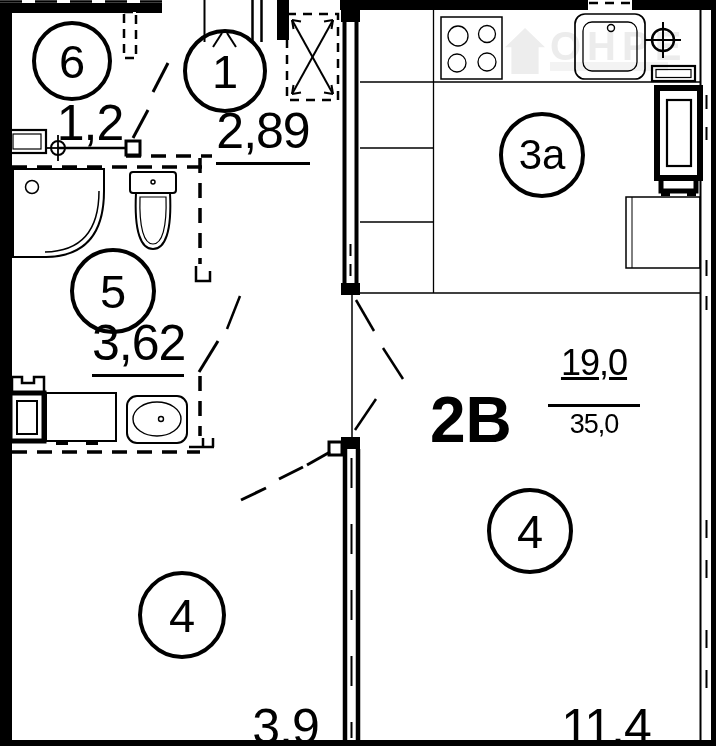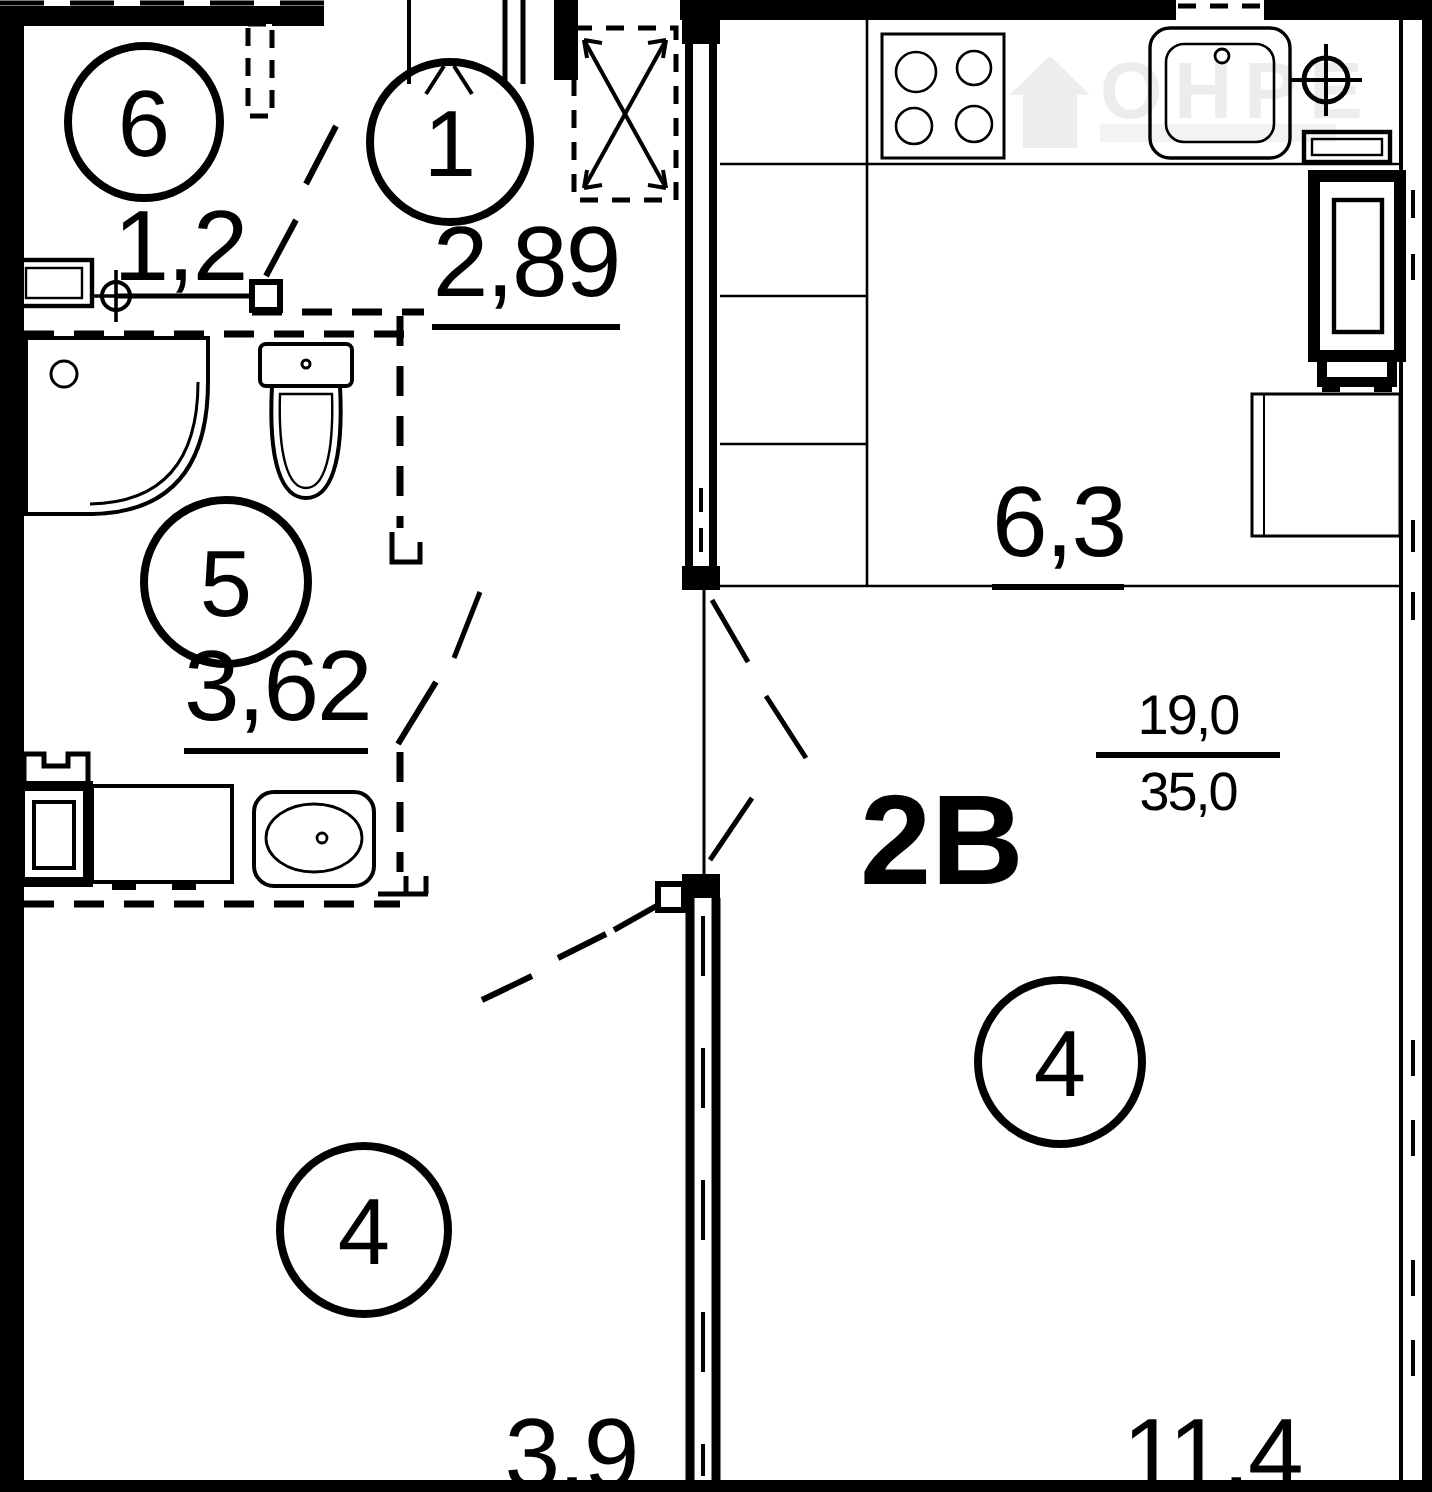--- a/index.html
+++ b/index.html
@@ -15,21 +15,21 @@
   }
   .area{
     position:absolute;z-index:2;font-size:50px;line-height:1.02;text-align:center;
     letter-spacing:-1px;
   }
   .area.u{border-bottom:3px solid #000;padding-bottom:5px;}
   .type-label{
     position:absolute;z-index:2;font-size:64px;font-weight:bold;letter-spacing:0;margin-top:31px;
   }
   .fraction{position:absolute;z-index:2;width:92px;text-align:center;}
-  .fraction .num{font-size:28px;letter-spacing:-1px;border-bottom:3px solid #000;padding-bottom:2px;}
+  .fraction .num{font-size:36px;letter-spacing:-1px;border-bottom:3px solid #000;padding-bottom:20px;text-decoration:underline;}
   .fraction .den{font-size:27px;letter-spacing:-1px;padding-top:2px;}
   .watermark{position:absolute;z-index:0;}
   .wm-house{position:absolute;left:505px;top:28px;width:40px;height:46px;background:#ededed;
     clip-path:polygon(50% 0,100% 42%,84% 42%,84% 100%,16% 100%,16% 42%,0 42%);}
   .wm-text{position:absolute;left:550px;top:24px;font-size:40px;font-weight:bold;
     color:#ececec;letter-spacing:6px;}
   .wm-sub{position:absolute;left:550px;top:62px;width:118px;height:9px;background:#f3f3f3;}
 </style>
 </head>
 <body>
@@ -227,31 +227,33 @@
 
   <div class="circle" style="left:32px;top:21px;width:72px;height:72px;">
       <span>6</span>
     </div>
   <div class="circle" style="left:183px;top:29px;width:76px;height:76px;">
       <span>1</span>
     </div>
   <div class="circle" style="left:70px;top:248px;width:78px;height:78px;">
       <span>5</span>
     </div>
+  <div class="circle" style="left:499px;top:112px;width:78px;height:78px;font-size:42px;">
+      <span>3а</span>
+    </div>
   <div class="circle" style="left:138px;top:571px;width:80px;height:80px;">
       <span>4</span>
     </div>
   <div class="circle" style="left:487px;top:488px;width:78px;height:78px;">
       <span>4</span>
     </div>
 
   <div class="area" style="left:50px;top:98px;width:80px;">1,2</div>
   <div class="area u" style="left:216px;top:106px;width:94px;">2,89</div>
   <div class="area u" style="left:92px;top:318px;width:92px;">3,62</div>
-  <div class="area u" style="left:496px;top:236px;width:66px;">6,3</div>
   <div class="area" style="left:248px;top:702px;width:75px;">3,9</div>
   <div class="area" style="left:556px;top:702px;width:100px;">11,4</div>
 
   <div class="type-label" style="left:430px;top:352px;">2В</div>
   <div class="fraction" style="left:548px;top:342px;">
     <div class="num">19,0</div>
     <div class="den">35,0</div>
   </div>
 
 </div>

